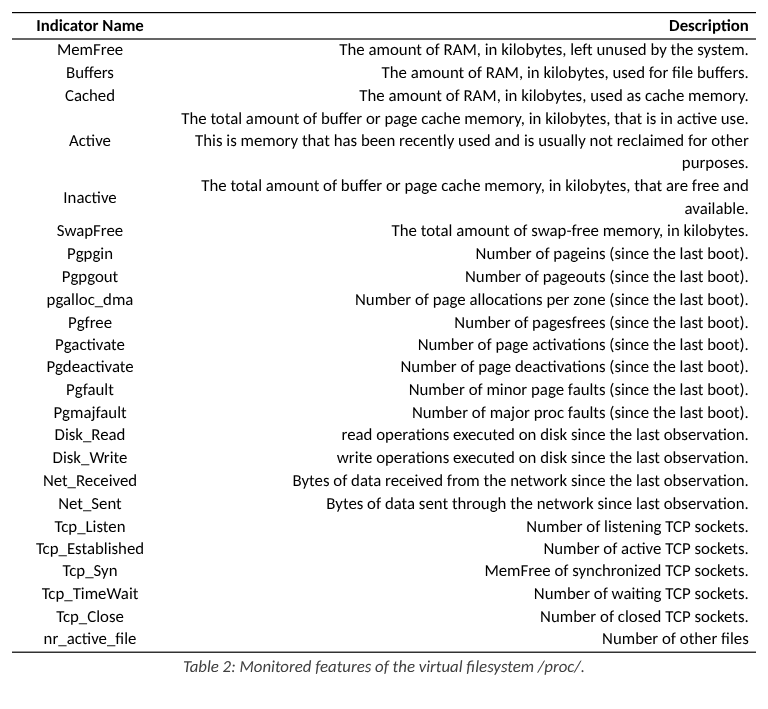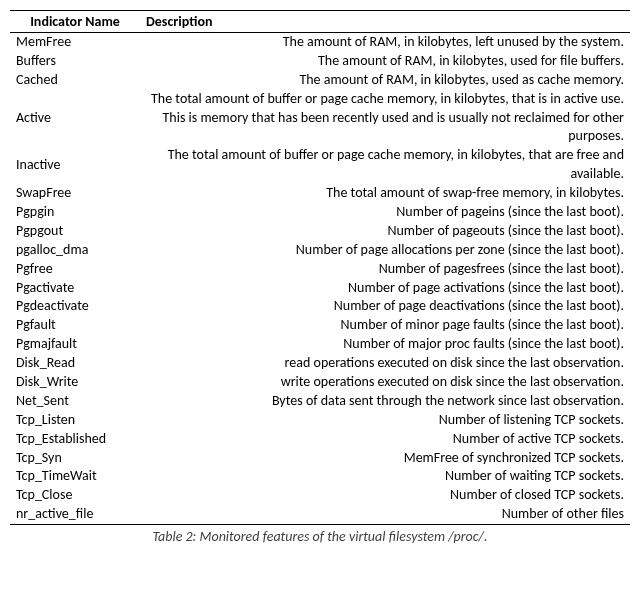--- a/index.html
+++ b/index.html
@@ -19,34 +19,35 @@
       border-top: 1.5px solid #000;
       border-bottom: 1px solid #000;
     }
     th {
       font-weight: bold;
       padding: 2px 6px;
       text-align: center;
       vertical-align: top;
     }
     th:nth-child(2) {
-      text-align: left;
+      text-align: right;
     }
     tbody tr:last-child td {
       border-bottom: 1.5px solid #000;
     }
     td {
       padding: 0 6px;
       vertical-align: top;
       line-height: 1.35;
     }
     td:first-child {
       width: 130px;
       white-space: nowrap;
       vertical-align: middle;
+      text-align: center;
     }
     td:last-child {
       text-align: right;
     }
     .caption {
       text-align: center;
       font-style: italic;
       color: #404040;
       margin-top: 3px;
       font-size: 14px;
@@ -121,20 +122,24 @@
       </tr>
       <tr>
         <td>Disk_Read</td>
         <td>read operations executed on disk since the last observation.</td>
       </tr>
       <tr>
         <td>Disk_Write</td>
         <td>write operations executed on disk since the last observation.</td>
       </tr>
       <tr>
+        <td>Net_Received</td>
+        <td>Bytes of data received from the network since the last observation.</td>
+      </tr>
+      <tr>
         <td>Net_Sent</td>
         <td>Bytes of data sent through the network since last observation.</td>
       </tr>
       <tr>
         <td>Tcp_Listen</td>
         <td>Number of listening TCP sockets.</td>
       </tr>
       <tr>
         <td>Tcp_Established</td>
         <td>Number of active TCP sockets.</td>

